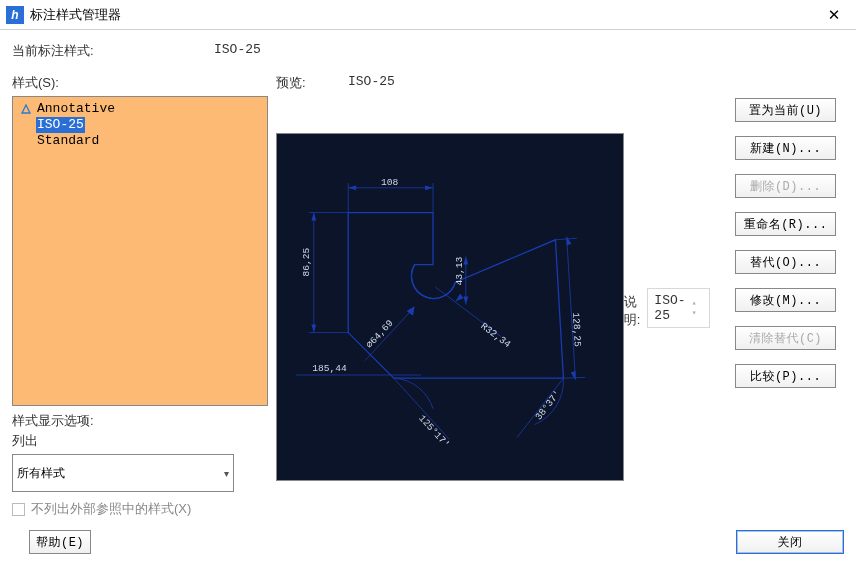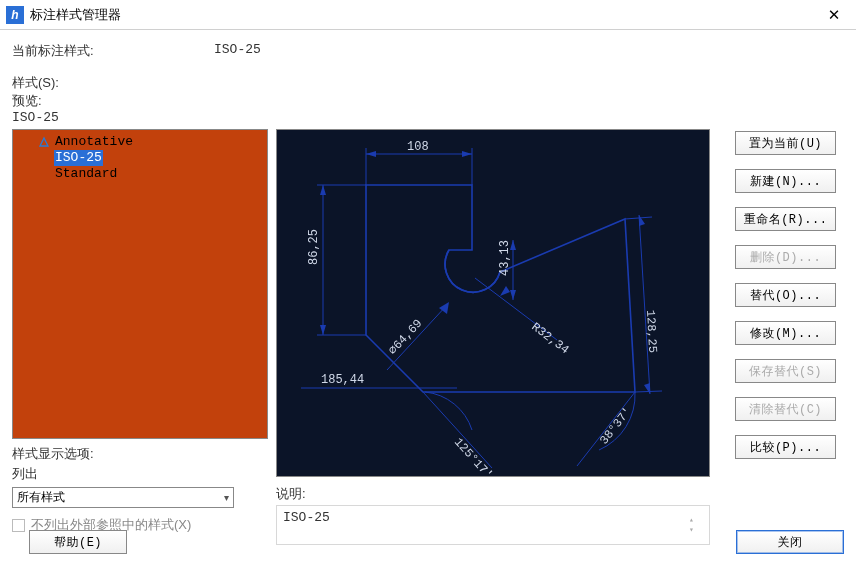--- a/index.html
+++ b/index.html
@@ -49,37 +49,36 @@
     gap: 32px;
   }
   .row-current .label { width: 170px; }
   .row-current .value { font-family: "Consolas","Courier New",monospace; }
 
   .row-headers {
     display: flex;
     font-size: 13px;
     color: #333;
     margin-bottom: 4px;
-    flex-direction: column;
   }
   .row-headers .h-styles { width: 264px; }
   .row-headers .h-preview-lbl { width: 72px; }
   .row-headers .h-preview-val { font-family: "Consolas","Courier New",monospace; }
 
   .main-row {
     display: flex;
     gap: 8px;
   }
 
   .left-col { width: 256px; display: flex; flex-direction: column; }
   .styles-list {
     border: 1px solid #888;
     height: 310px;
-    background: #c2410c;
-    padding: 4px 24px;
+    background: #fdba74;
+    padding: 4px 6px;
     font-family: "Consolas","Courier New",monospace;
     font-size: 13px;
     overflow: auto;
   }
   .style-item {
     display: flex;
     align-items: center;
     gap: 4px;
     padding: 0 1px;
     line-height: 16px;
@@ -94,36 +93,36 @@
   .style-item.selected .text-part {
     background: #2a6fd6;
     color: #fff;
   }
   .style-item .text-part { padding: 0 1px; }
 
   .disp-label { margin-top: 6px; font-size: 13px; color: #333; }
   .disp-sub { margin-top: 2px; font-size: 13px; color: #333; }
   .style-select {
     width: 222px;
-    height: 21px;
+    height: 38px;
     margin-top: 4px;
     font-size: 12px;
     border: 1px solid #888;
     background: #fff;
     padding: 0 4px;
     display: flex;
     align-items: center;
     justify-content: space-between;
     cursor: default;
   }
   .style-select .chev { font-size: 10px; color: #555; }
   .chk-row { margin-top: 8px; display: flex; align-items: center; gap: 6px; color: #888; font-size: 13px; }
   .chk { width: 13px; height: 13px; border: 1px solid #bbb; background: #fff; }
 
-  .mid-col { width: 434px; display: flex; flex-direction: column; }
+  .mid-col { width: 434px; display: flex; flex-direction: row; align-items: center; }
   .preview {
     border: 1px solid #888;
     height: 348px;
     background: #0b1428;
     position: relative;
   }
   .preview svg { width: 100%; height: 100%; display: block; }
   .dim-text { font-family: "Consolas","Courier New",monospace; font-size: 12px; fill: #d0d8e8; }
 
   .desc-label { margin-top: 8px; font-size: 13px; color: #333; }
@@ -159,21 +158,21 @@
   .btn.disabled { color: #aaa; cursor: default; }
   .btn.mono { font-family: "Consolas","Courier New",monospace; margin-left: 17px; }
 
   .bottom-row {
     position: absolute;
     left: 0; right: 0; top: 530px;
     display: flex;
     justify-content: space-between;
     padding: 0 12px;
   }
-  .bottom-row .btn { width: 98px; }
+  .bottom-row .btn { width: 62px; }
   .bottom-row .btn.wide { width: 108px; }
   .bottom-row .btn.focused { border: 1px solid #2a6fd6; box-shadow: inset 0 0 0 1px rgba(42,111,214,.4); }
 </style>
 </head>
 <body>
 
 <div class="titlebar">
   <div class="app-icon">h</div>
   <div class="title-text">标注样式管理器</div>
   <div class="close-btn">✕</div>
@@ -285,25 +284,24 @@
         <span class="spinner">
           <span>▴</span>
           <span>▾</span>
         </span>
       </div>
     </div>
 
     <div class="right-col">
       <div class="btn mono">置为当前(U)</div>
       <div class="btn mono">新建(N)...</div>
+      <div class="btn mono disabled">删除(D)...</div>
       <div class="btn mono">重命名(R)...</div>
-      <div class="btn mono disabled">删除(D)...</div>
       <div class="btn mono">替代(O)...</div>
       <div class="btn mono">修改(M)...</div>
-      <div class="btn mono disabled">保存替代(S)</div>
       <div class="btn mono disabled">清除替代(C)</div>
       <div class="btn mono">比较(P)...</div>
     </div>
   </div>
 
 </div>
 
 <div class="bottom-row">
   <div class="btn mono">帮助(E)</div>
   <div class="btn wide focused">关闭</div>

